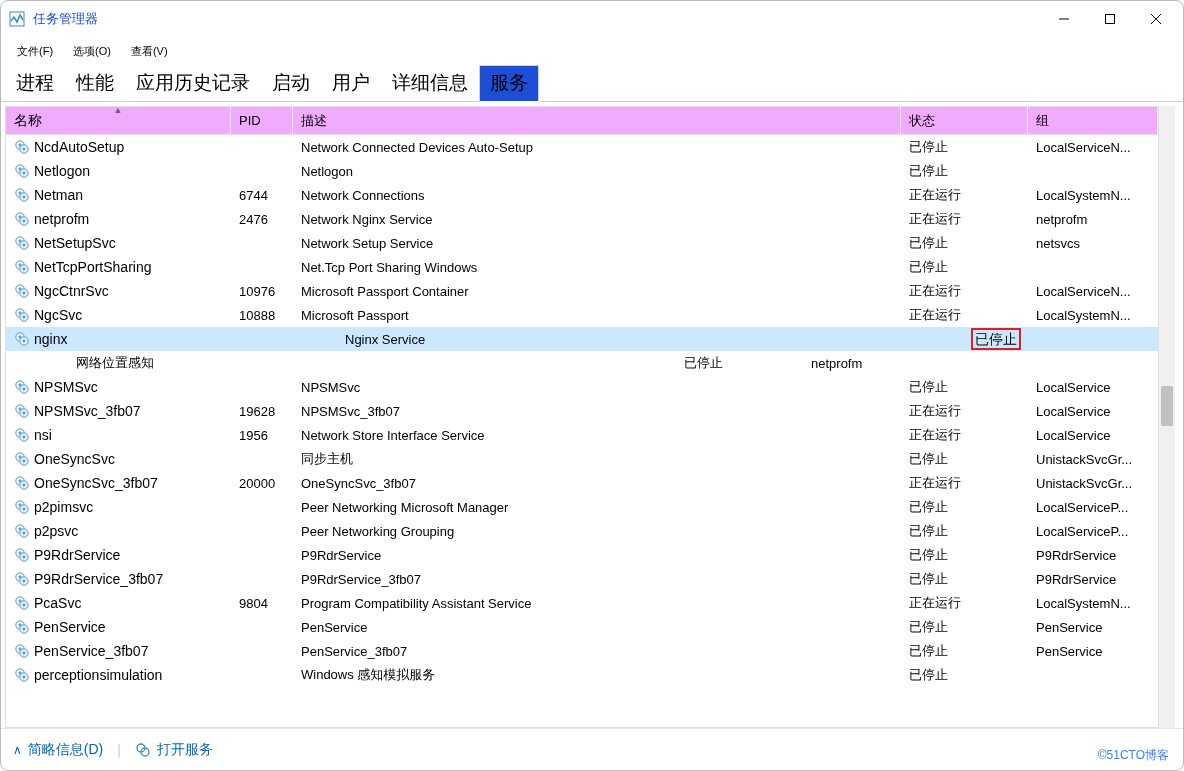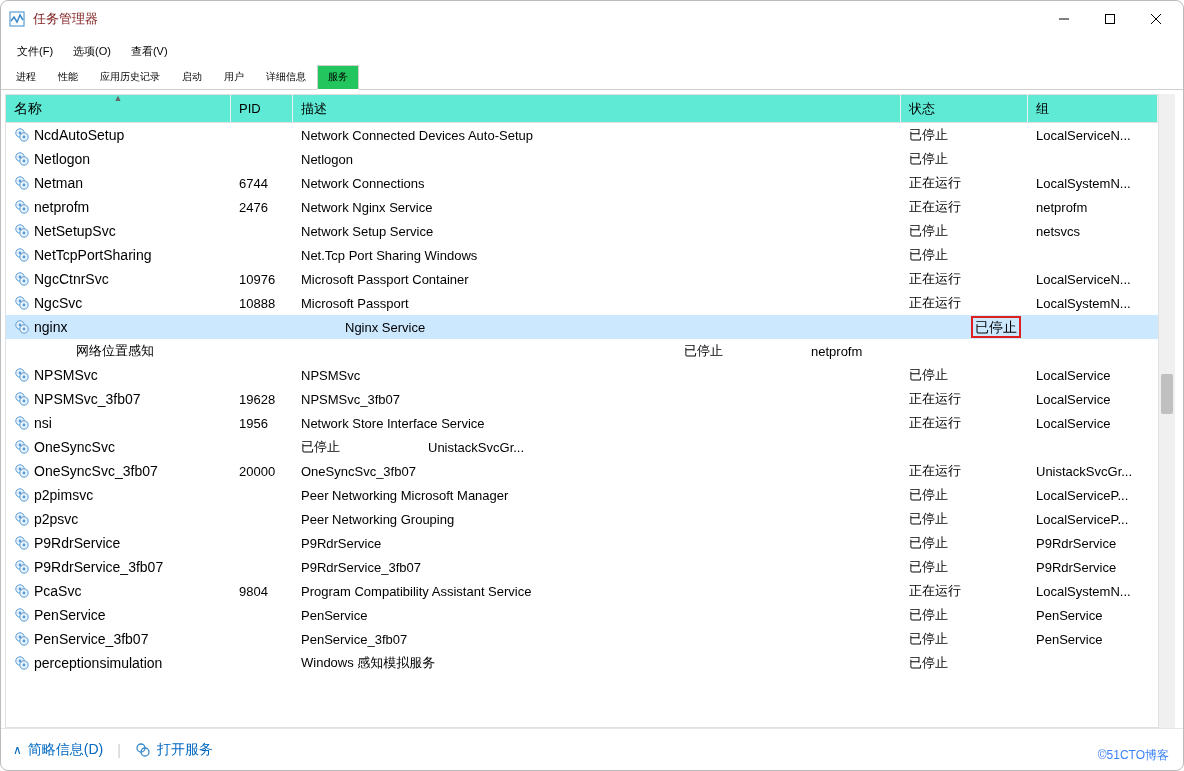--- a/index.html
+++ b/index.html
@@ -1,29 +1,29 @@
 <!DOCTYPE html>
 <html><head>
 <meta charset="utf-8">
 <style>
 * { margin:0; padding:0; box-sizing:border-box; font-family:"Microsoft YaHei","Segoe UI",sans-serif; font-size:14px; }
 body { background:#fff; width:1184px; height:771px; border:1px solid #bbb; border-radius:8px; overflow:hidden; display:flex; flex-direction:column; position:relative; }
 .titlebar { height:36px; display:flex; align-items:center; padding:0 4px 0 8px; }
 .titlebar .app-icon { width:16px; height:16px; margin-right:8px; }
-.titlebar .title { flex:1; font-size:13px; color:#7f1d1d; }
+.titlebar .title { flex:1; font-size:13px; color:#1d4ed8; }
 .win-controls { display:flex; }
 .win-btn { width:46px; height:32px; display:flex; align-items:center; justify-content:center; color:#000; }
 .menubar { height:28px; display:flex; align-items:center; padding:0 6px; }
 .menu-item { padding:2px 10px; font-size:11px; color:#000; }
 .tabs { display:flex; border-bottom:1px solid #d0d0d0; padding-left:4px; }
-.tab { padding:4px 10px; font-size:10px; color:#000; border:1px solid transparent; }
-.tab.active { border:1px solid #d0d0d0; border-bottom:1px solid #fff; background:#22c55e; margin-bottom:-1px; }
+.tab { padding:4px 10px; font-size:19px; color:#000; border:1px solid transparent; }
+.tab.active { border:1px solid #d0d0d0; border-bottom:1px solid #fff; background:#1d4ed8; margin-bottom:-1px; }
 .content { flex:1; display:flex; overflow:hidden; padding:4px 8px 0 4px; }
 .table-wrap { flex:1; border:1px solid #e0e0e0; display:flex; flex-direction:column; overflow:hidden; position:relative; }
-.thead { display:flex; border-bottom:1px solid #e0e0e0; background:#5eead4; height:28px; align-items:flex-end; }
+.thead { display:flex; border-bottom:1px solid #e0e0e0; background:#f0abfc; height:28px; align-items:flex-end; }
 .th { font-size:13px; padding:0 8px; color:#000; border-right:1px solid #eee; height:100%; display:flex; align-items:center; position:relative; }
 .th .sort { font-size:9px; color:#666; position:absolute; top:-2px; left:50%; transform:translateX(-50%);}
 .tbody { flex:1; overflow:hidden; }
 .tr { display:flex; height:24px; align-items:center; }
 .tr.selected { background:#cce8ff;gap:22px; }
 .td { font-size:13px; padding:0 8px; color:#000; overflow:hidden; text-overflow:ellipsis; white-space:nowrap; display:flex; align-items:center; height:100%; }
 .c-name { width:225px; }
 .c-pid { width:62px; }
 .c-desc { width:608px; }
 .c-status { width:127px; }
@@ -288,20 +288,21 @@
           <div class="td c-name">
             <svg class="svc-icon" viewBox="0 0 16 16">
               <circle cx="6" cy="6" r="4.2" fill="#e8f2fb" stroke="#5a9bd4" stroke-width="1"></circle>
               <circle cx="10" cy="10" r="4.2" fill="#e8f2fb" stroke="#5a9bd4" stroke-width="1"></circle>
               <circle cx="6" cy="6" r="1.4" fill="#5a9bd4"></circle>
               <circle cx="10" cy="10" r="1.4" fill="#5a9bd4"></circle>
             </svg>
             <span>OneSyncSvc</span>
           </div>
           <div class="td c-pid"></div>
+          <div class="td c-desc">同步主机</div>
           <div class="td c-status">已停止</div>
           <div class="td c-group">UnistackSvcGr...</div>
         </div>
         <div class="tr">
           <div class="td c-name">
             <svg class="svc-icon" viewBox="0 0 16 16">
               <circle cx="6" cy="6" r="4.2" fill="#e8f2fb" stroke="#5a9bd4" stroke-width="1"></circle>
               <circle cx="10" cy="10" r="4.2" fill="#e8f2fb" stroke="#5a9bd4" stroke-width="1"></circle>
               <circle cx="6" cy="6" r="1.4" fill="#5a9bd4"></circle>
               <circle cx="10" cy="10" r="1.4" fill="#5a9bd4"></circle>

